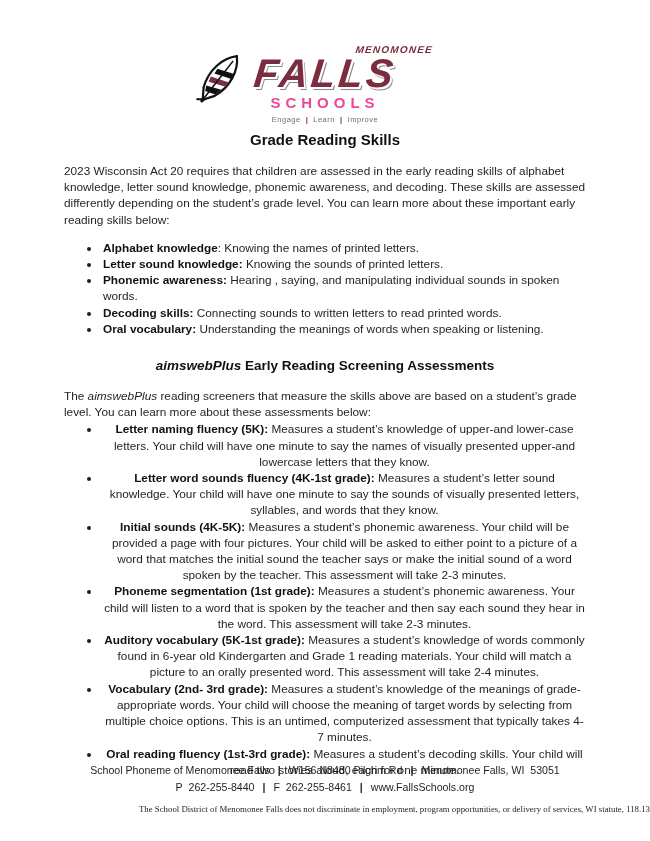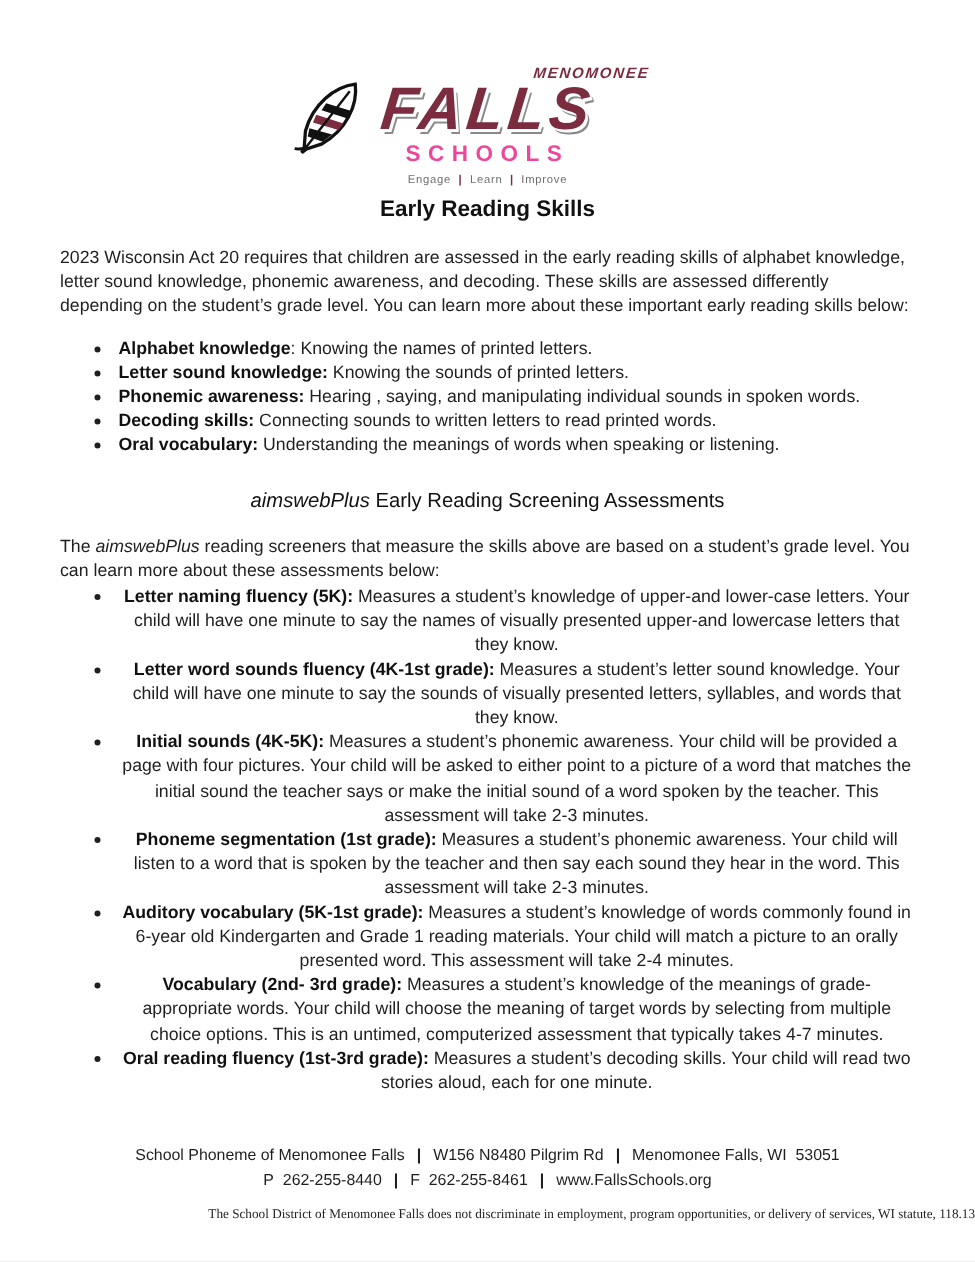--- a/index.html
+++ b/index.html
@@ -60,26 +60,26 @@
     margin:7px 0 0 0;
     text-align:center;
     font-size:15px;
     font-weight:bold;
     color:#111;
   }
   h2{
     margin:21px 0 0 0;
     text-align:center;
     font-size:13.5px;
-    font-weight:normal;
+    font-weight:bold;
     color:#111;
   }
   h2 .ital{font-style:italic;}
   
-  .content{padding:0 40px;}
+  .content{padding:0 64px;}
   p.body-text{
     margin:15px 0 0 0;
     font-size:11.8px;
     line-height:16.2px;
   }
   p.body-text .ital{font-style:italic;}
   ul{
     margin:12px 0 0 0;
     padding:0 0 0 37px;
     font-size:11.8px;
@@ -126,21 +126,21 @@
     <div class="logo-text">
       <div class="menomonee">MENOMONEE</div>
       <div class="falls">FALLS</div>
       <div class="schools">SCHOOLS</div>
       <div class="tagline">
         <span>Engage</span><span class="pipe">|</span><span>Learn</span><span class="pipe">|</span><span>Improve</span>
       </div>
     </div>
   </div>
 
-  <h1>Early Reading Skills</h1>
+  <h1>Grade Reading Skills</h1>
 
   <div class="content">
 
     <p class="body-text">2023 Wisconsin Act 20 requires that children are assessed in the early reading skills of alphabet knowledge, letter sound knowledge, phonemic awareness, and decoding. These skills are assessed differently depending on the student’s grade level. You can learn more about these important early reading skills below:</p>
 
     <ul class="skills">
       <li><b>Alphabet knowledge</b><span>: Knowing the names of printed letters.</span></li>
       <li><b>Letter sound knowledge:</b><span> Knowing the sounds of printed letters.</span></li>
       <li><b>Phonemic awareness:</b><span> Hearing , saying, and manipulating individual sounds in spoken words.</span></li>
       <li><b>Decoding skills:</b><span> Connecting sounds to written letters to read printed words.</span></li>

